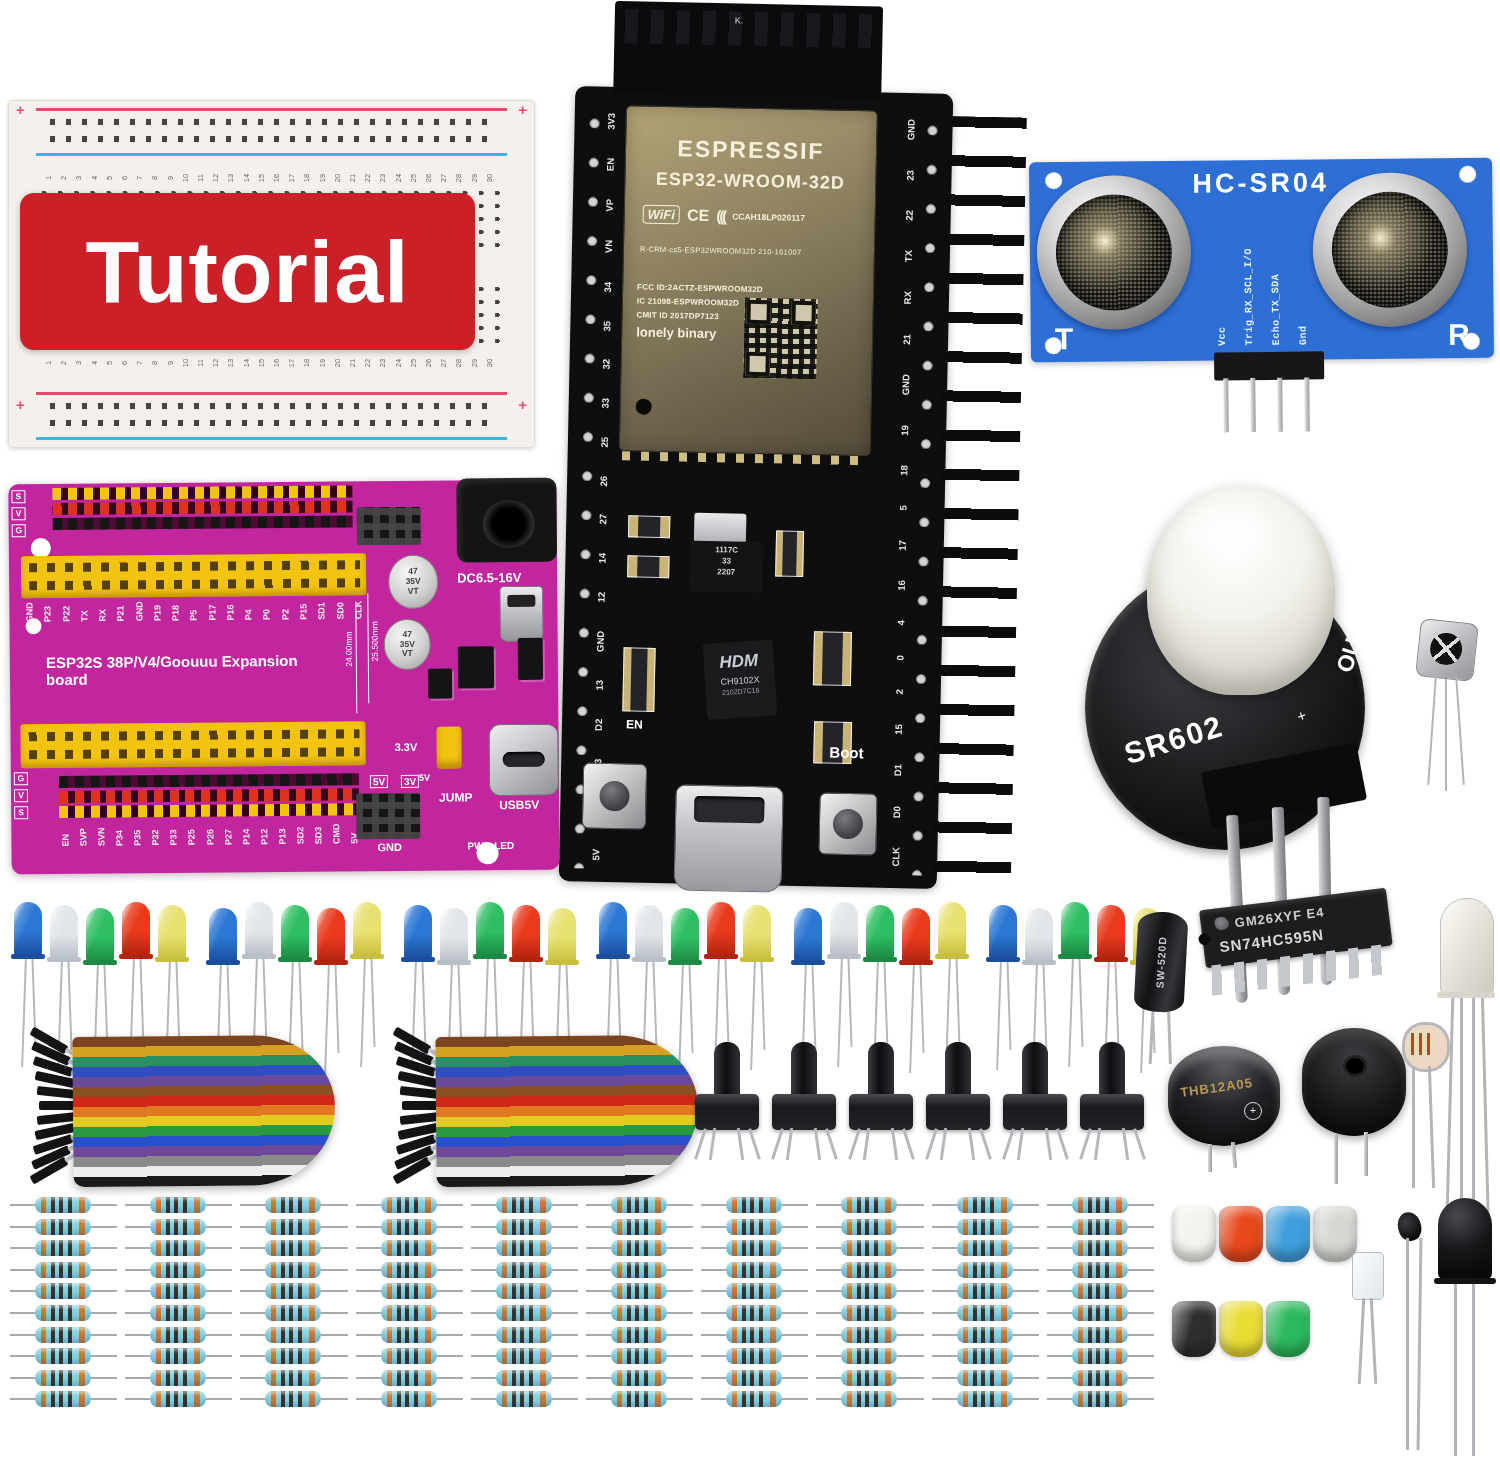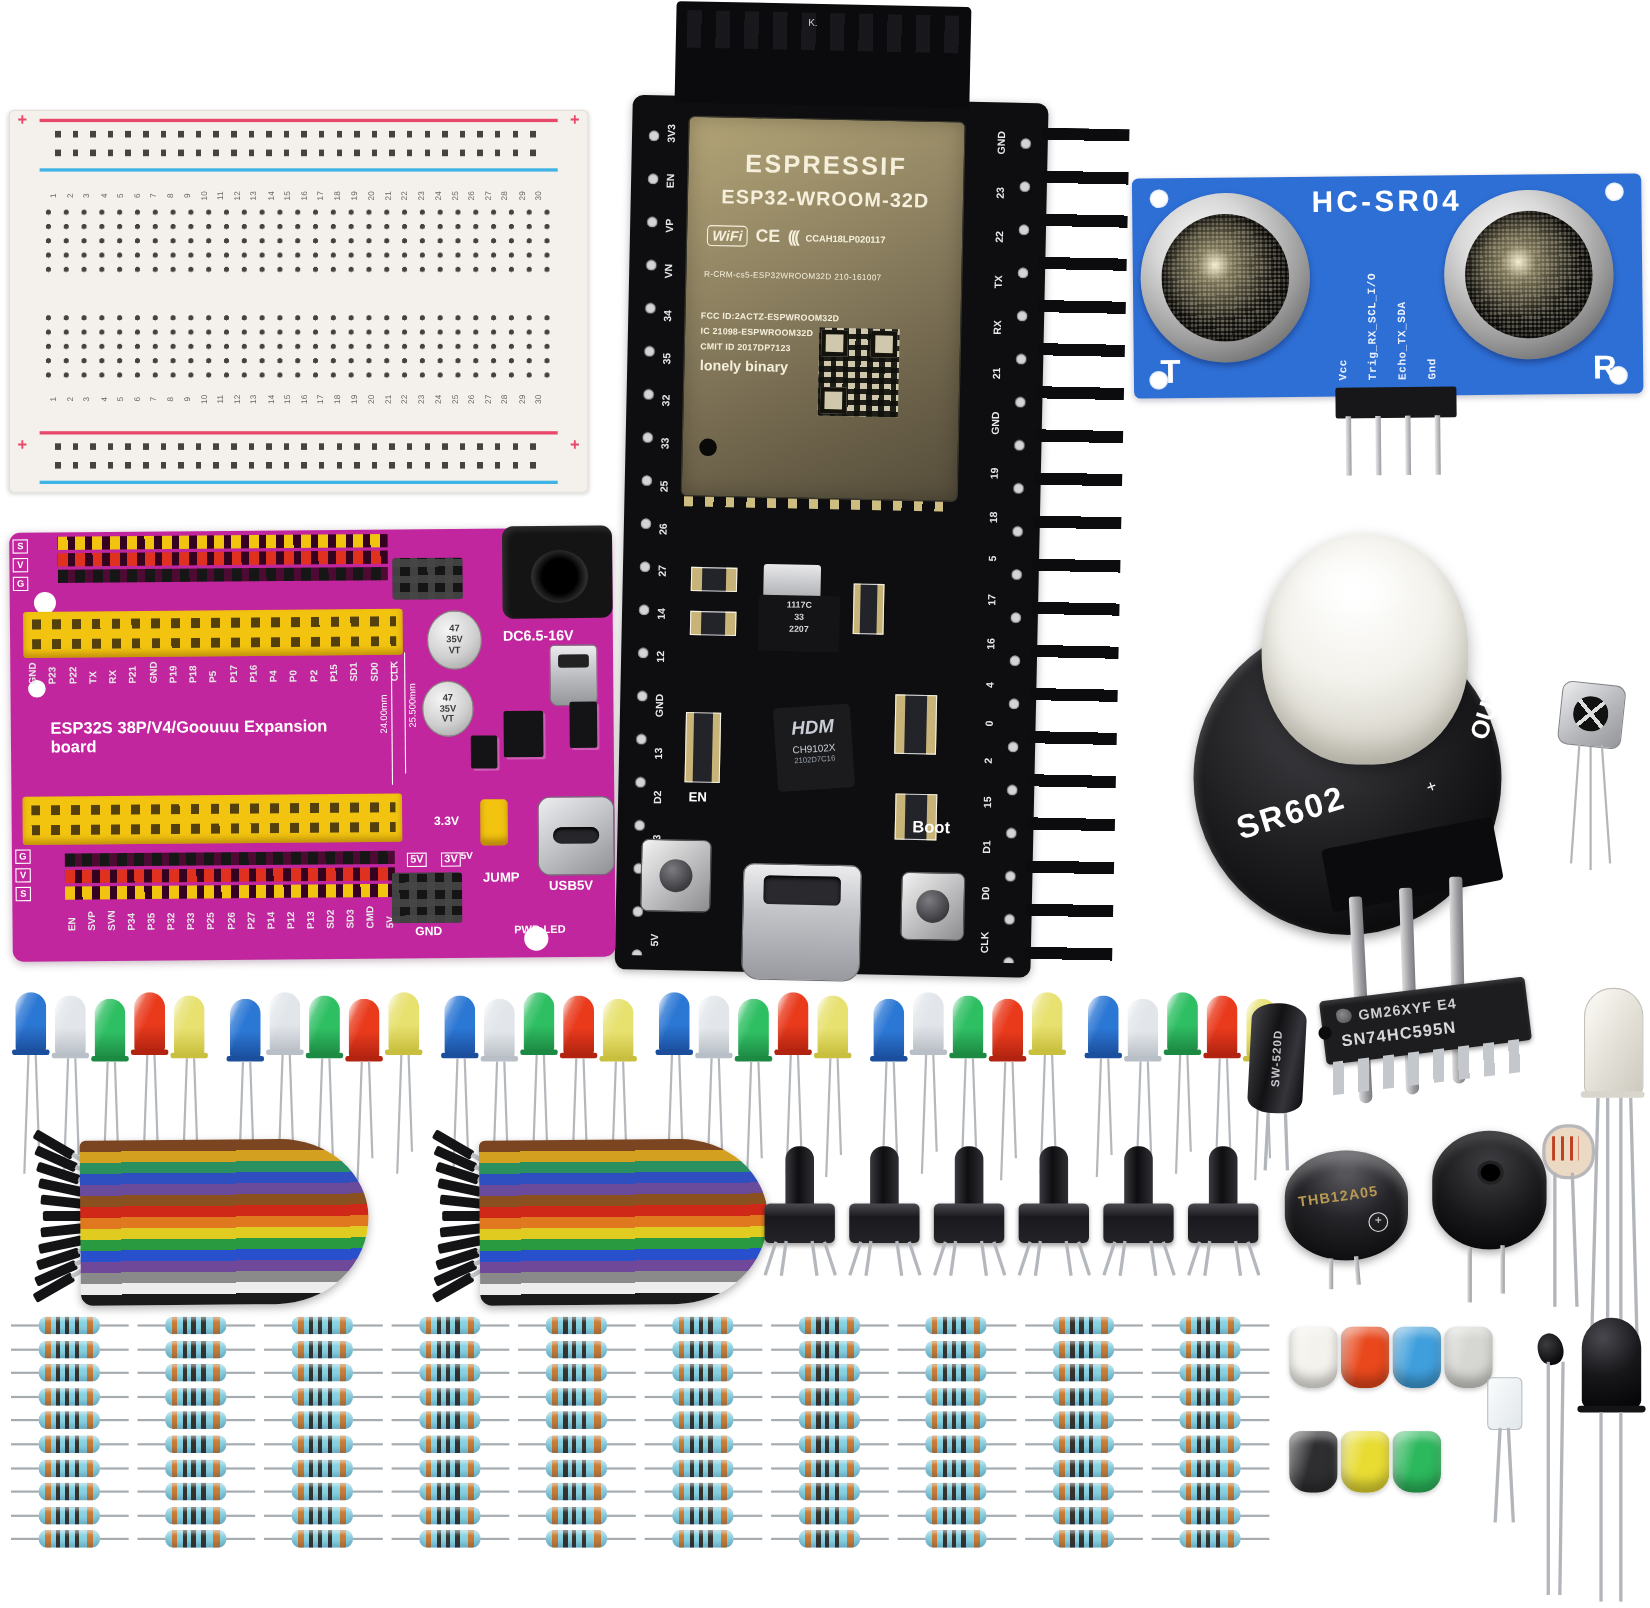--- a/index.html
+++ b/index.html
@@ -350,20 +350,23 @@
           <span class="bb-num">23</span>
           <span class="bb-num">24</span>
           <span class="bb-num">25</span>
           <span class="bb-num">26</span>
           <span class="bb-num">27</span>
           <span class="bb-num">28</span>
           <span class="bb-num">29</span>
           <span class="bb-num">30</span>
         </div>
     </div>
+    <div id="bb-banner">
+      <span>Tutorial</span>
+    </div>
     <div class="bb-rail" style="bottom:6px;">
       <div class="redline"></div>
       <div class="bb-holes" style="top:13px;"></div>
       <div class="bb-holes" style="top:30px;"></div>
       <div class="blueline"></div>
     </div>
     <span class="railsign" style="left:8px;bottom:36px;">+</span>
     <span class="railsign" style="right:8px;bottom:36px;">+</span>
   </div>
 

